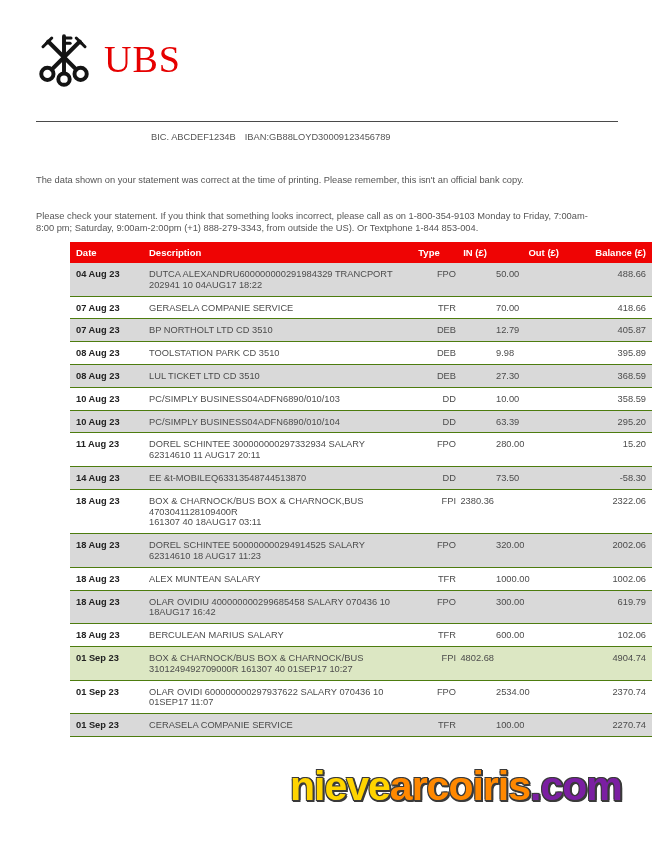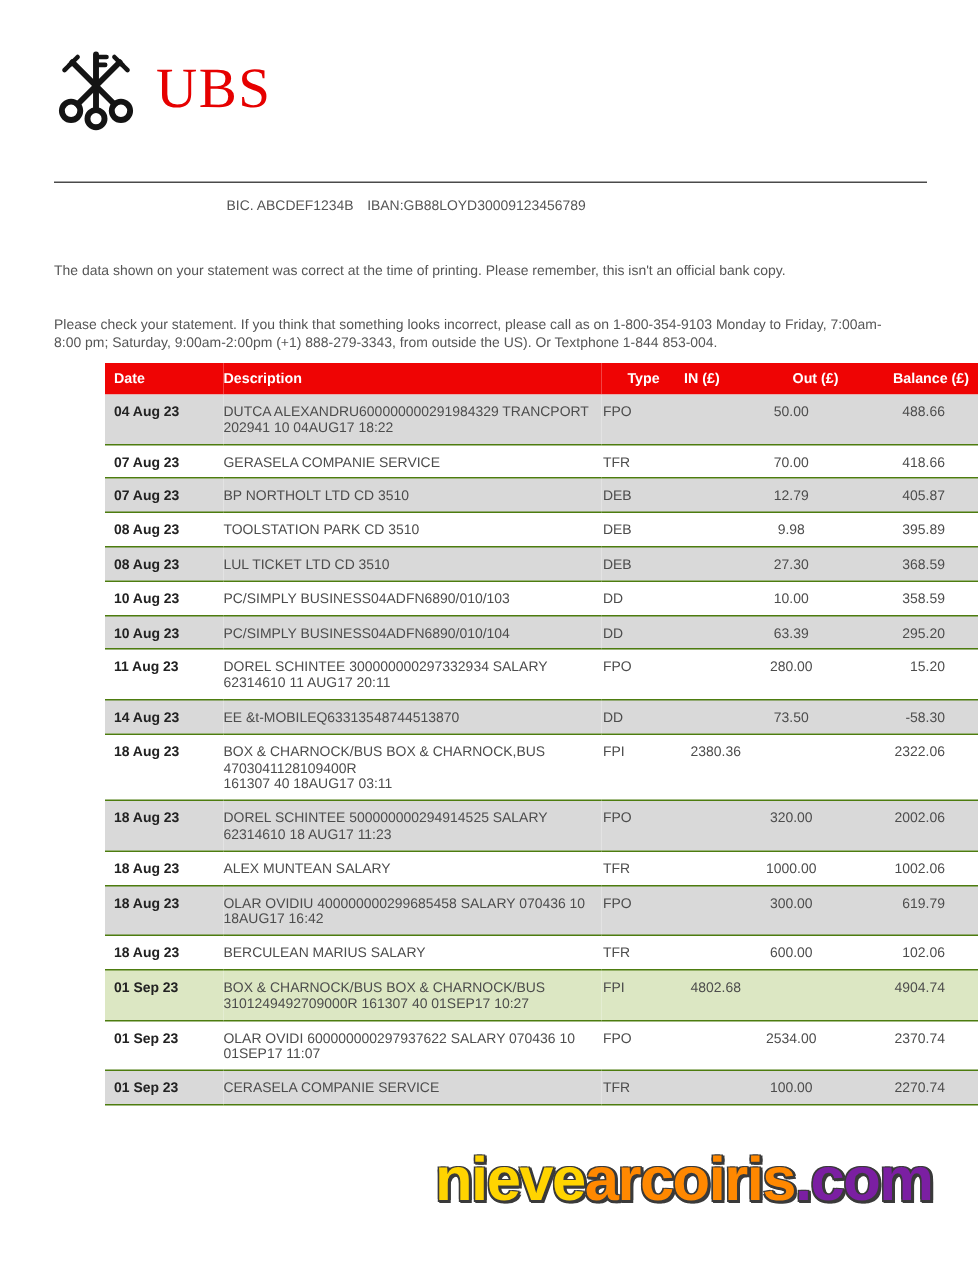--- a/index.html
+++ b/index.html
@@ -40,33 +40,33 @@
     position:absolute; top:242px; left:36px; width:582px;
     border-collapse:collapse; table-layout:fixed; font-size:9.3px;margin-left:34px;
   }
   thead th {
     background:var(--table-header-red,#ef0404); color:#fff; font-weight:bold;
     font-size:9.5px; height:21px; vertical-align:middle;
   }
   th.h-date   { text-align:left;  padding-left:6px; }
   th.h-desc   { text-align:left; }
   th.h-type   { text-align:center;  padding-left:1px; }
-  th.h-in     { text-align:left; padding-right:2px; }
+  th.h-in     { text-align:center; padding-right:2px; }
   th.h-out    { text-align:right; padding-right:9px; }
   th.h-bal    { text-align:right; padding-right:6px; }
 
   tbody td { padding:6px 0 5px 0; vertical-align:top; color:#4c4c4c; line-height:10.8px; }
   tbody tr { border-bottom:1px solid #4d7c0f; }
   tr.bg-gray  { background:var(--row-gray,#d9d9d9); }
   tr.bg-green { background:var(--row-green,#dce7c3); }
   td.c-date   { font-weight:bold; color:#222; padding-left:6px; }
-  td.c-type   { padding-left:1px; }
+  td.c-type   { padding-left:1px;text-align:right; }
   td.c-in     { text-align:right; padding-right:2px; }
-  td.c-out    { text-align:center; padding-right:9px; }
-  td.c-balance{ text-align:right; padding-right:22px; }
+  td.c-out    { text-align:left; padding-right:9px; }
+  td.c-balance{ text-align:right; padding-right:6px; }
 
   
   .watermark {
     position:absolute; top:764px; left:290px; white-space:nowrap;
     font-family:"Liberation Sans", sans-serif; font-weight:bold;
     font-size:41px; letter-spacing:-1px; line-height:44px;
   }
   .watermark span {
     text-shadow: 2px 2px 0 #3a3a3a, -1px -1px 0 #3a3a3a, 1px -1px 0 #3a3a3a,
                  -1px 1px 0 #3a3a3a, 2px 0 0 #3a3a3a, 0 2px 0 #3a3a3a;

